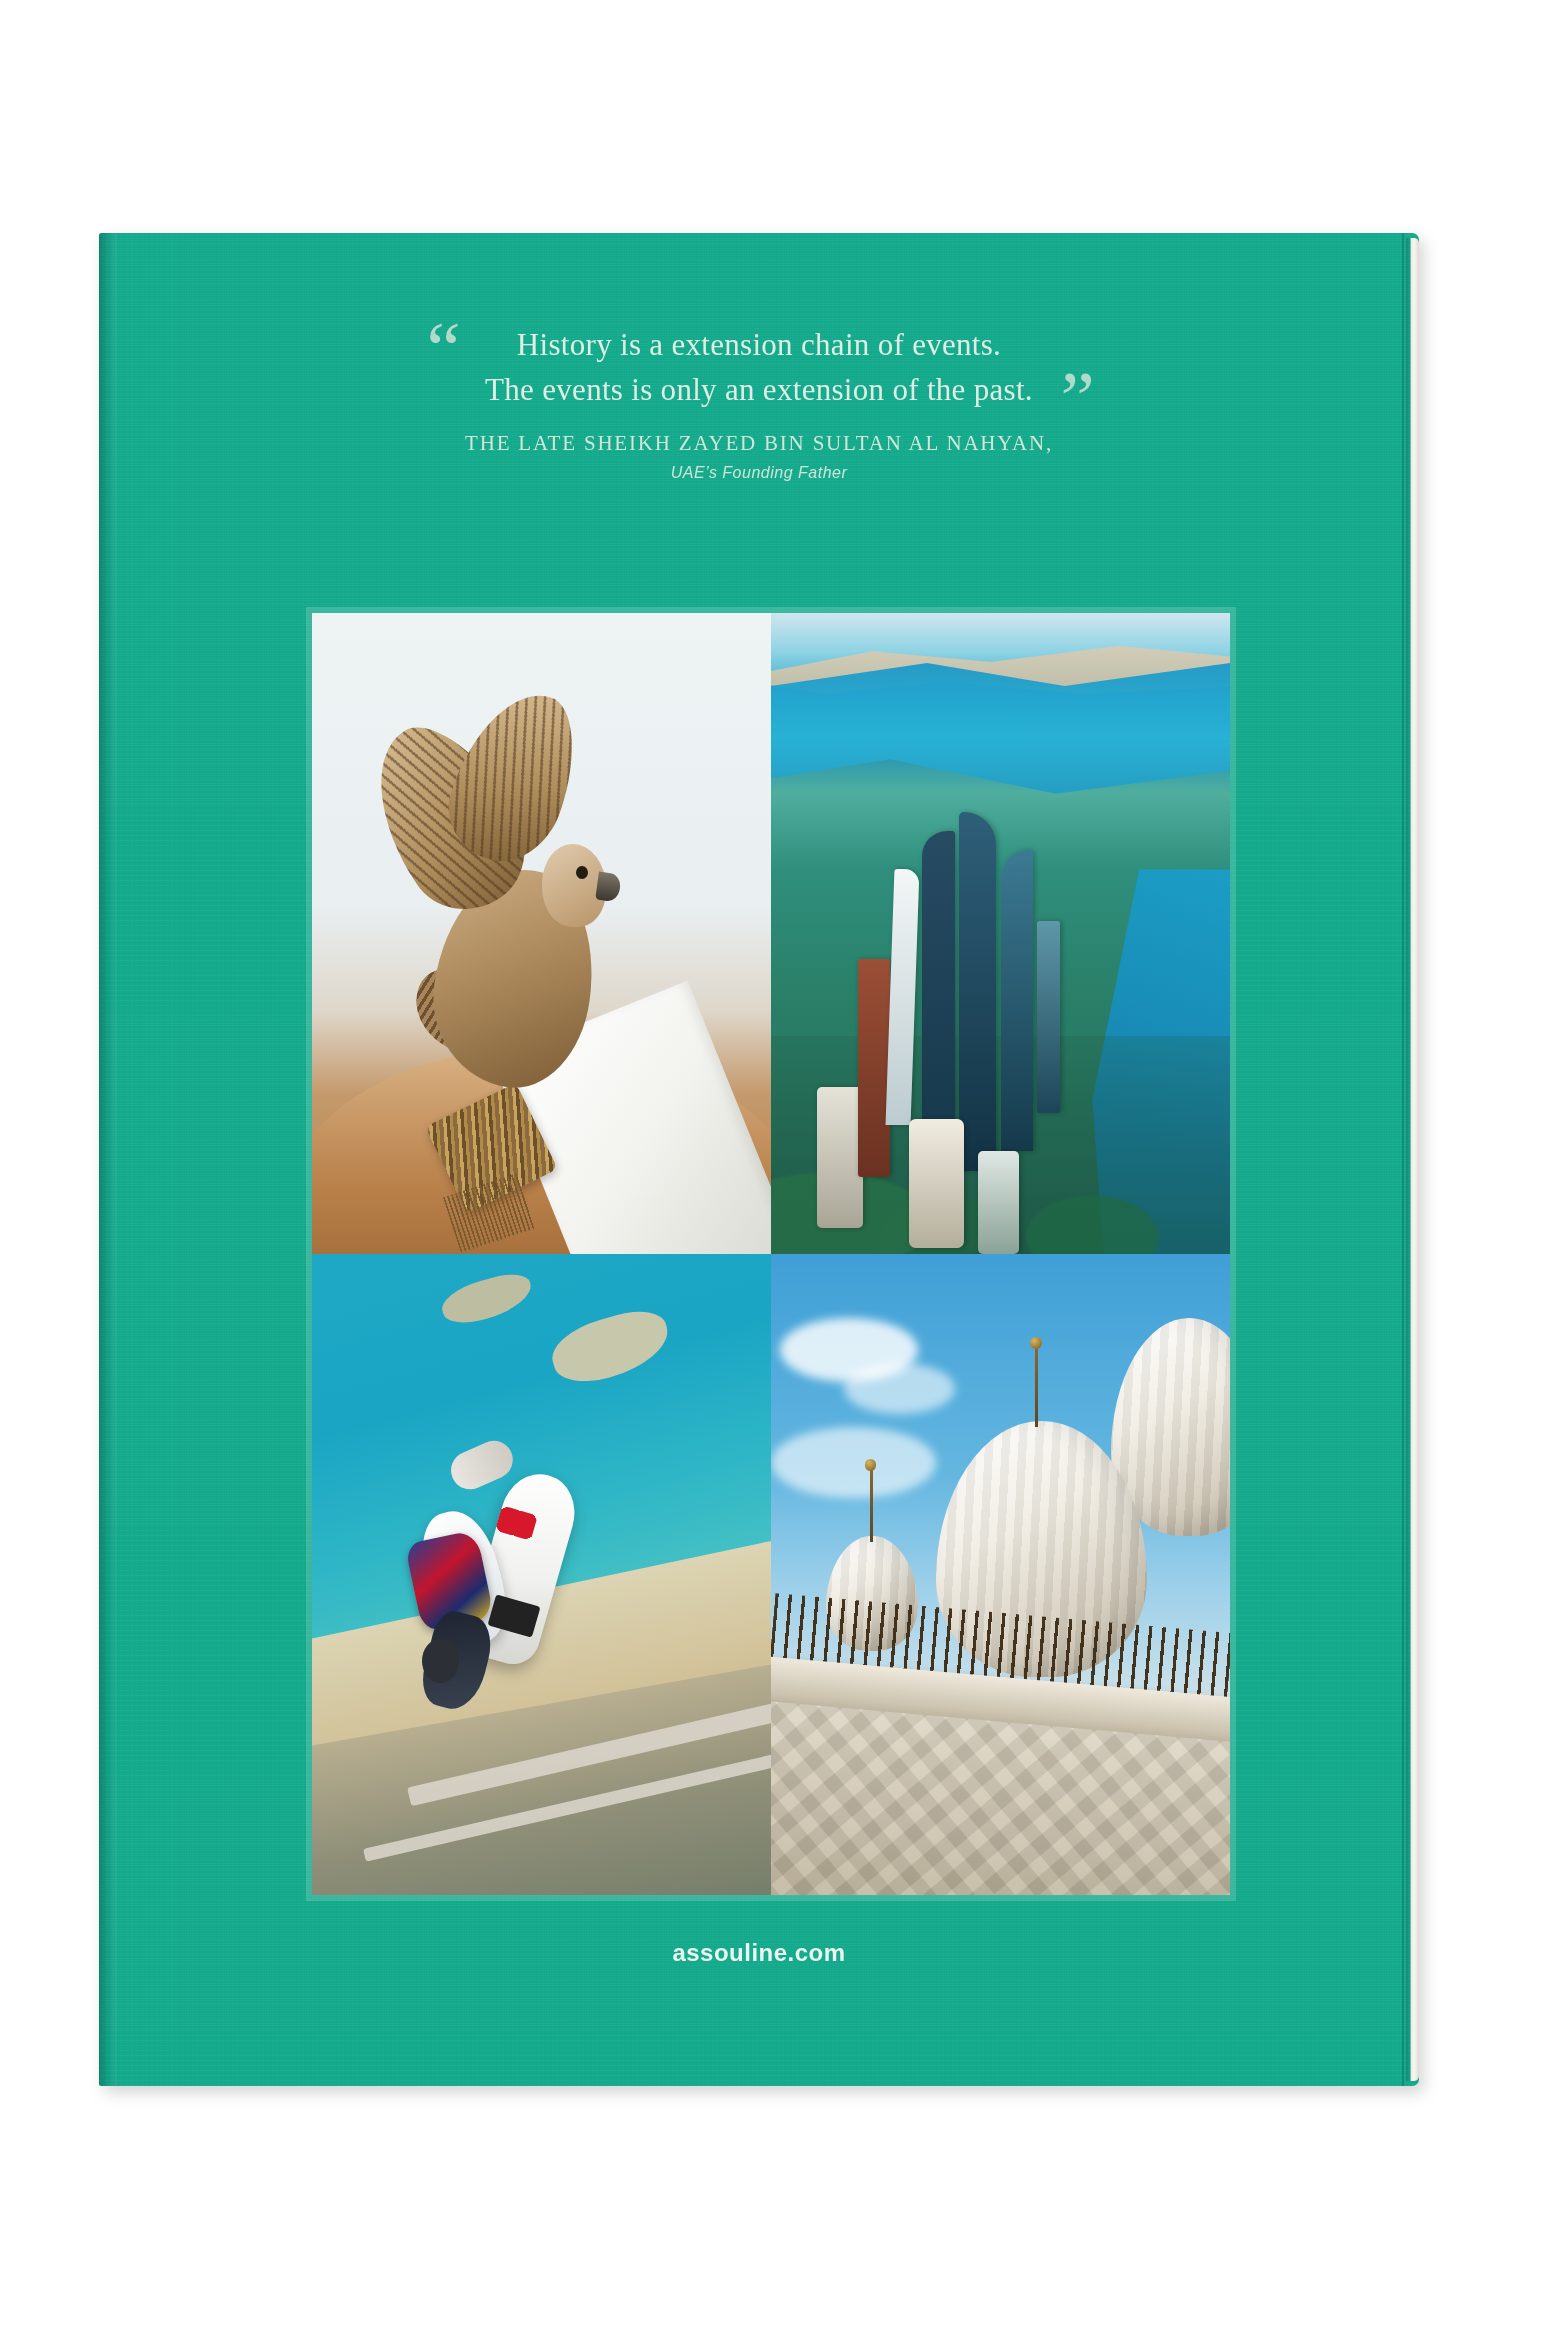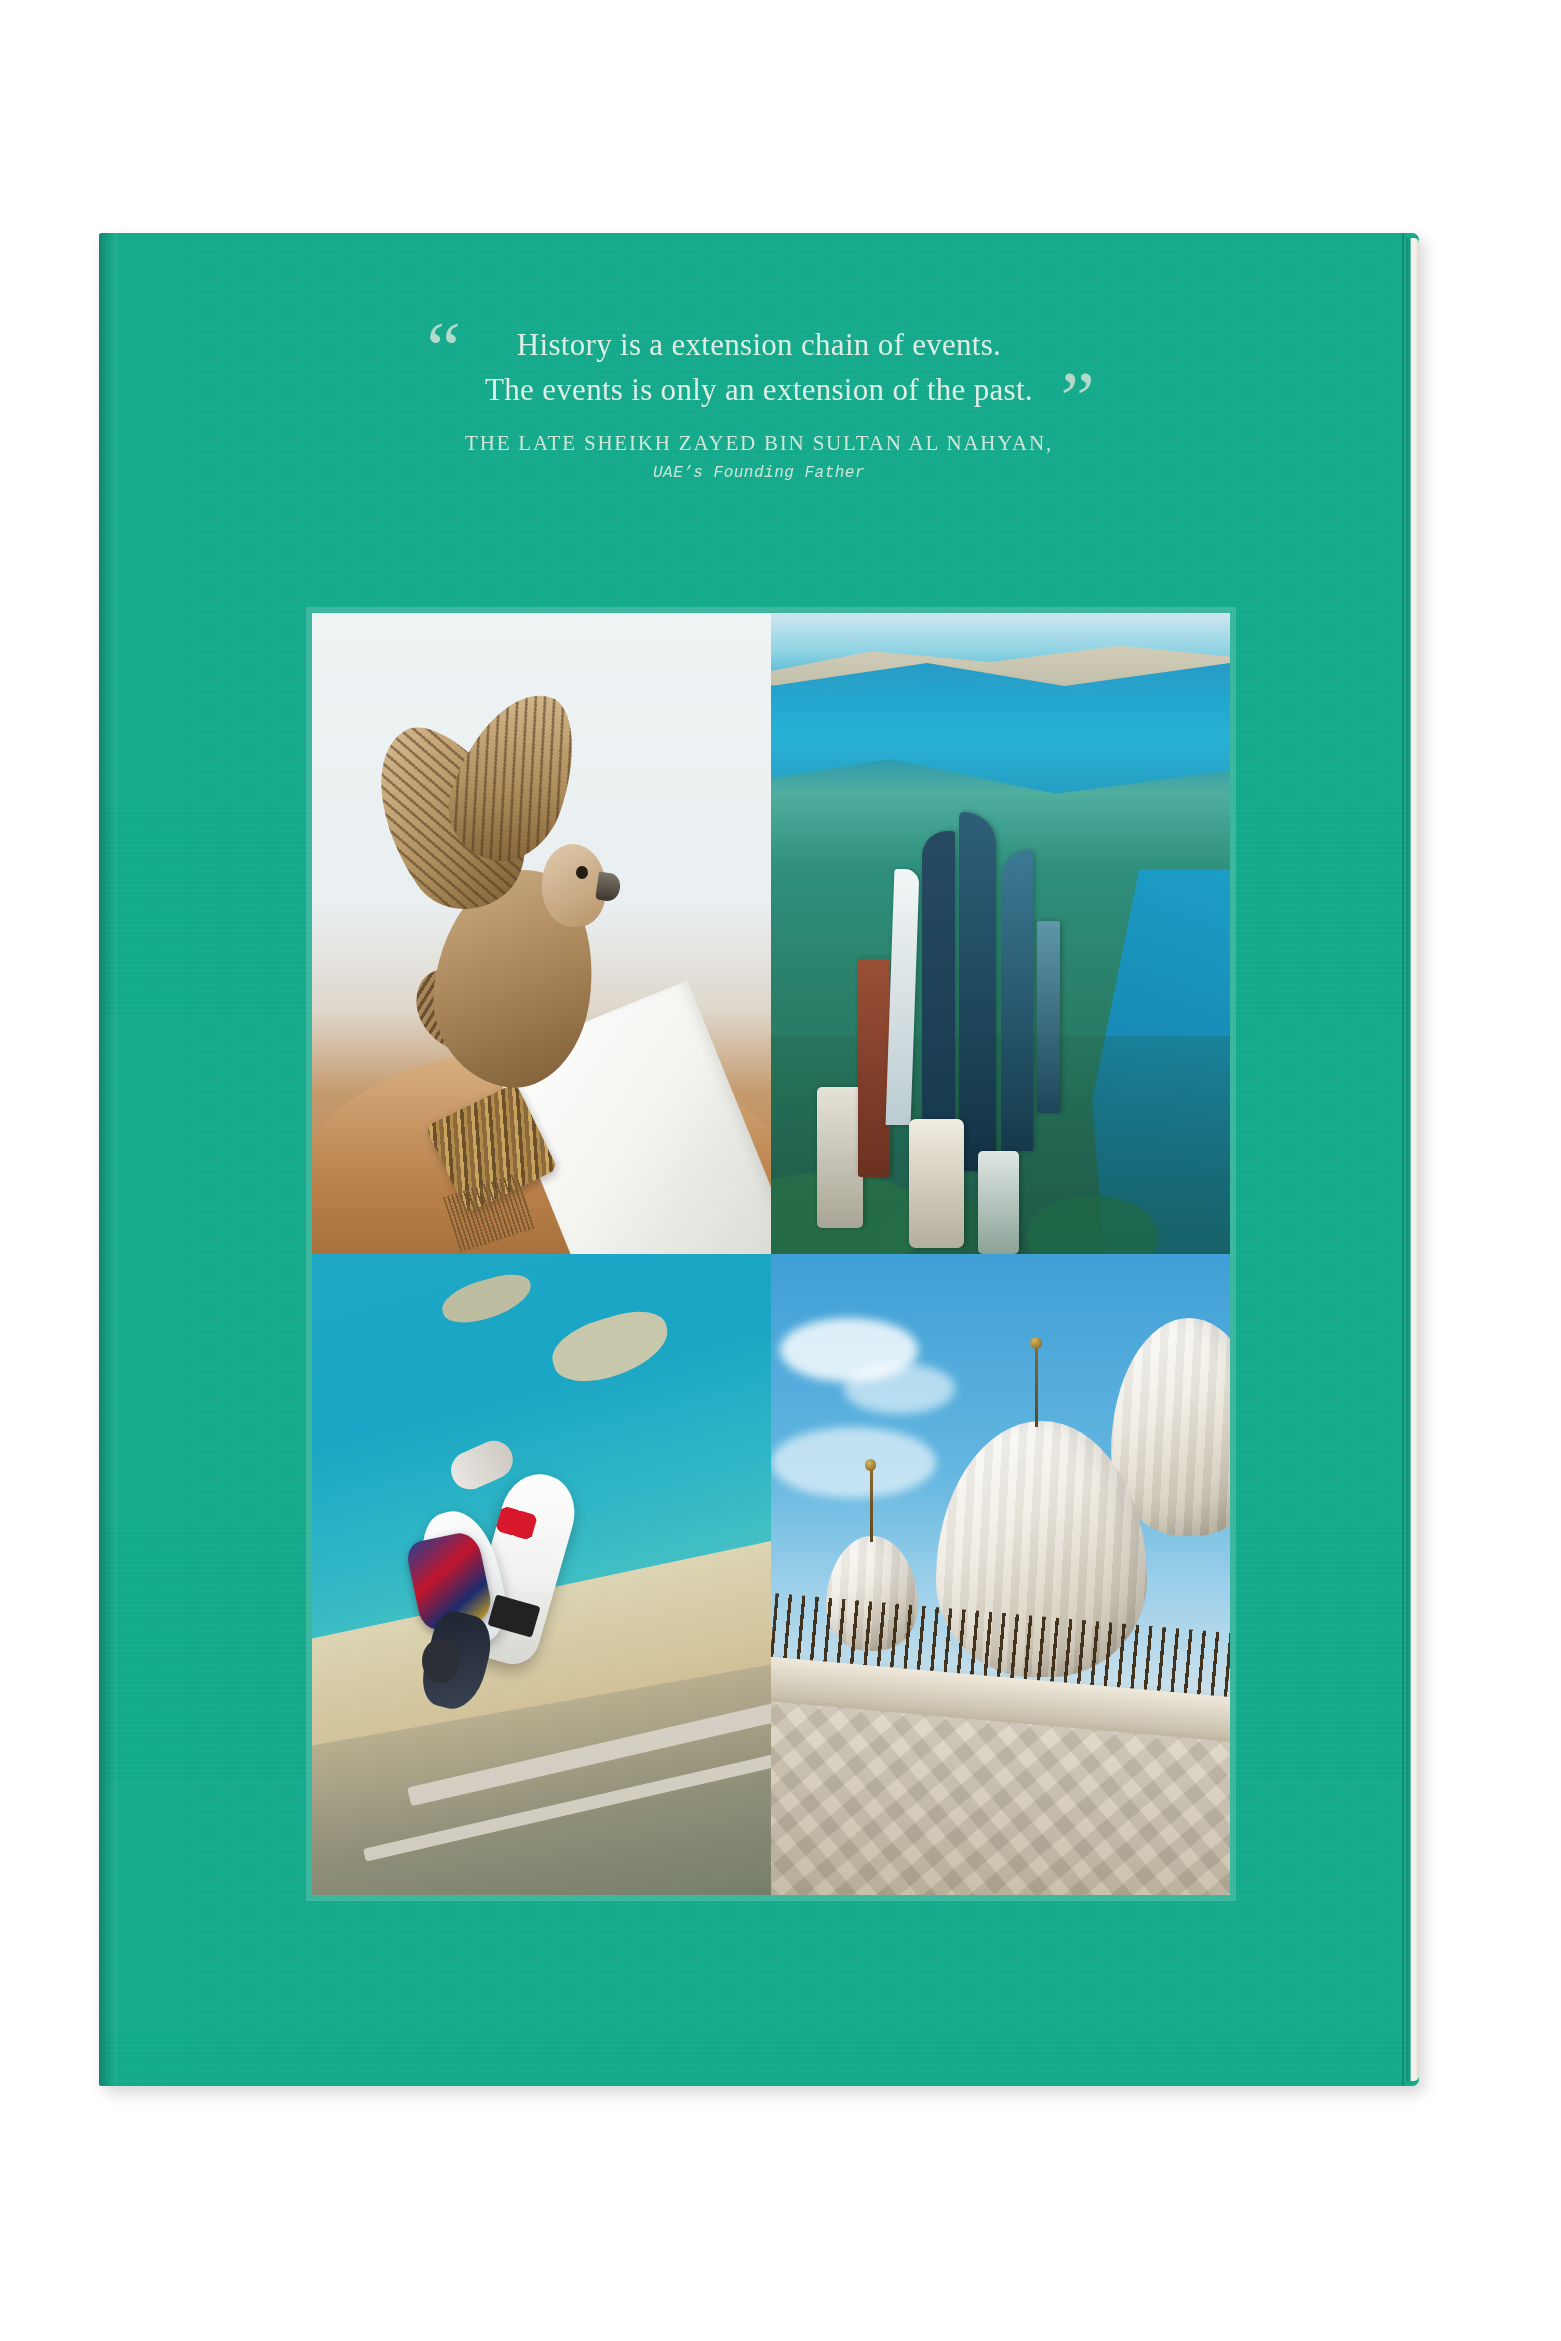--- a/index.html
+++ b/index.html
@@ -131,21 +131,21 @@
   .attrib {
     margin-top: 18.4px;
     font-family: "Liberation Serif", serif;
     font-size: 21px;
     letter-spacing: 1.8px;
     color: #cfe6d8;
     text-transform: uppercase;
   }
   .attrib-sub {
     margin-top: 7.5px;
-    font-family: Liberation Mono, monospace;
+    font-family: Liberation Sans, sans-serif;
     font-style: italic;
     font-size: 16px;
     letter-spacing: 0.5px;
     color: #cde5d7;
   }
 
   
   .grid-frame {
     position: absolute;
     left: 208px;
@@ -664,18 +664,19 @@
             <div class="finial f2"></div>
             <div class="finial-ball b2"></div>
             <div class="balustrade"></div>
             <div class="parapet"></div>
             <div class="wall"></div>
           </div>
 
         </div>
       </div>
 
+      <div class="site-url">assouline.com</div>
 
     </div>
   </div>
 
 </div>
 
 
 </body></html>

